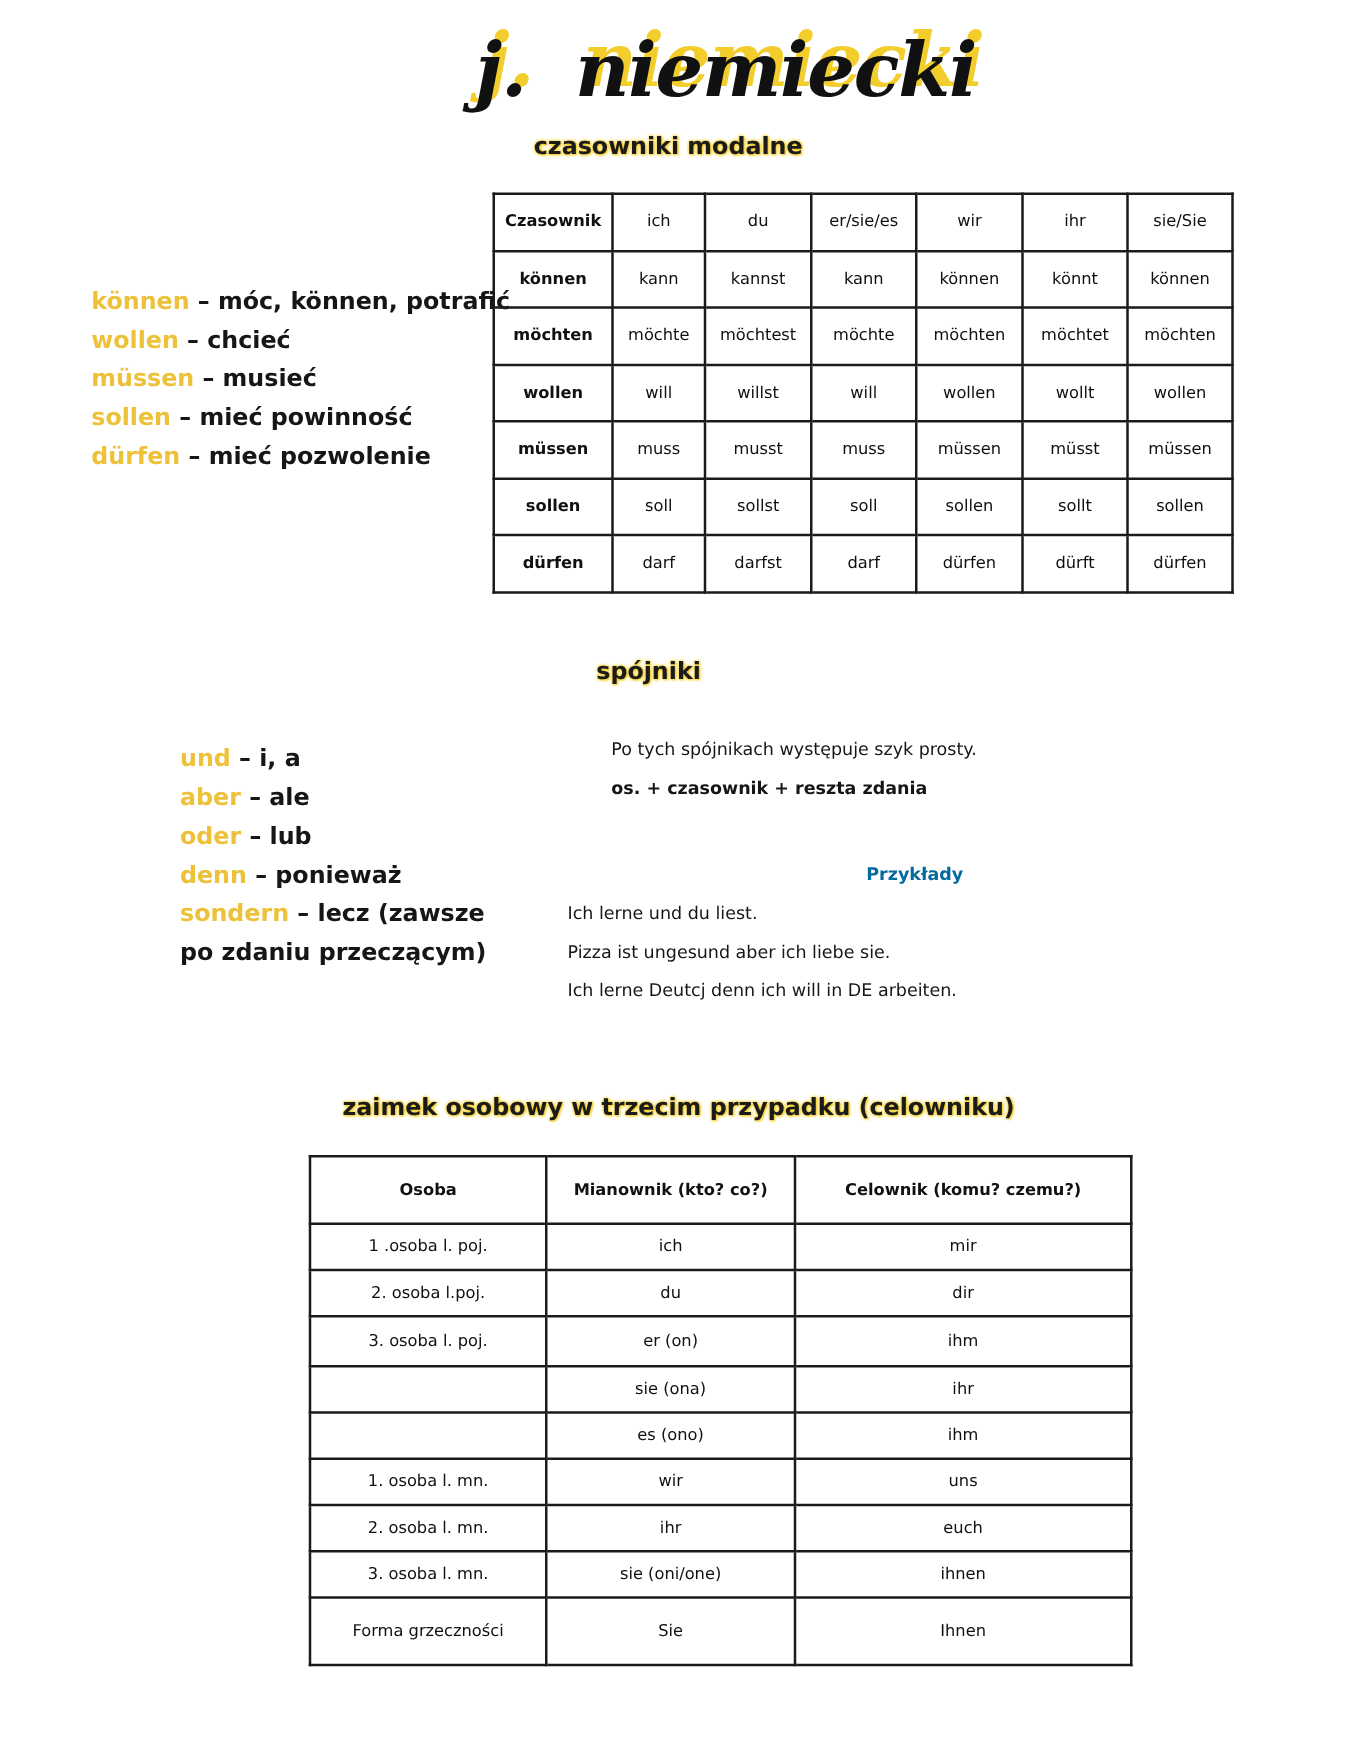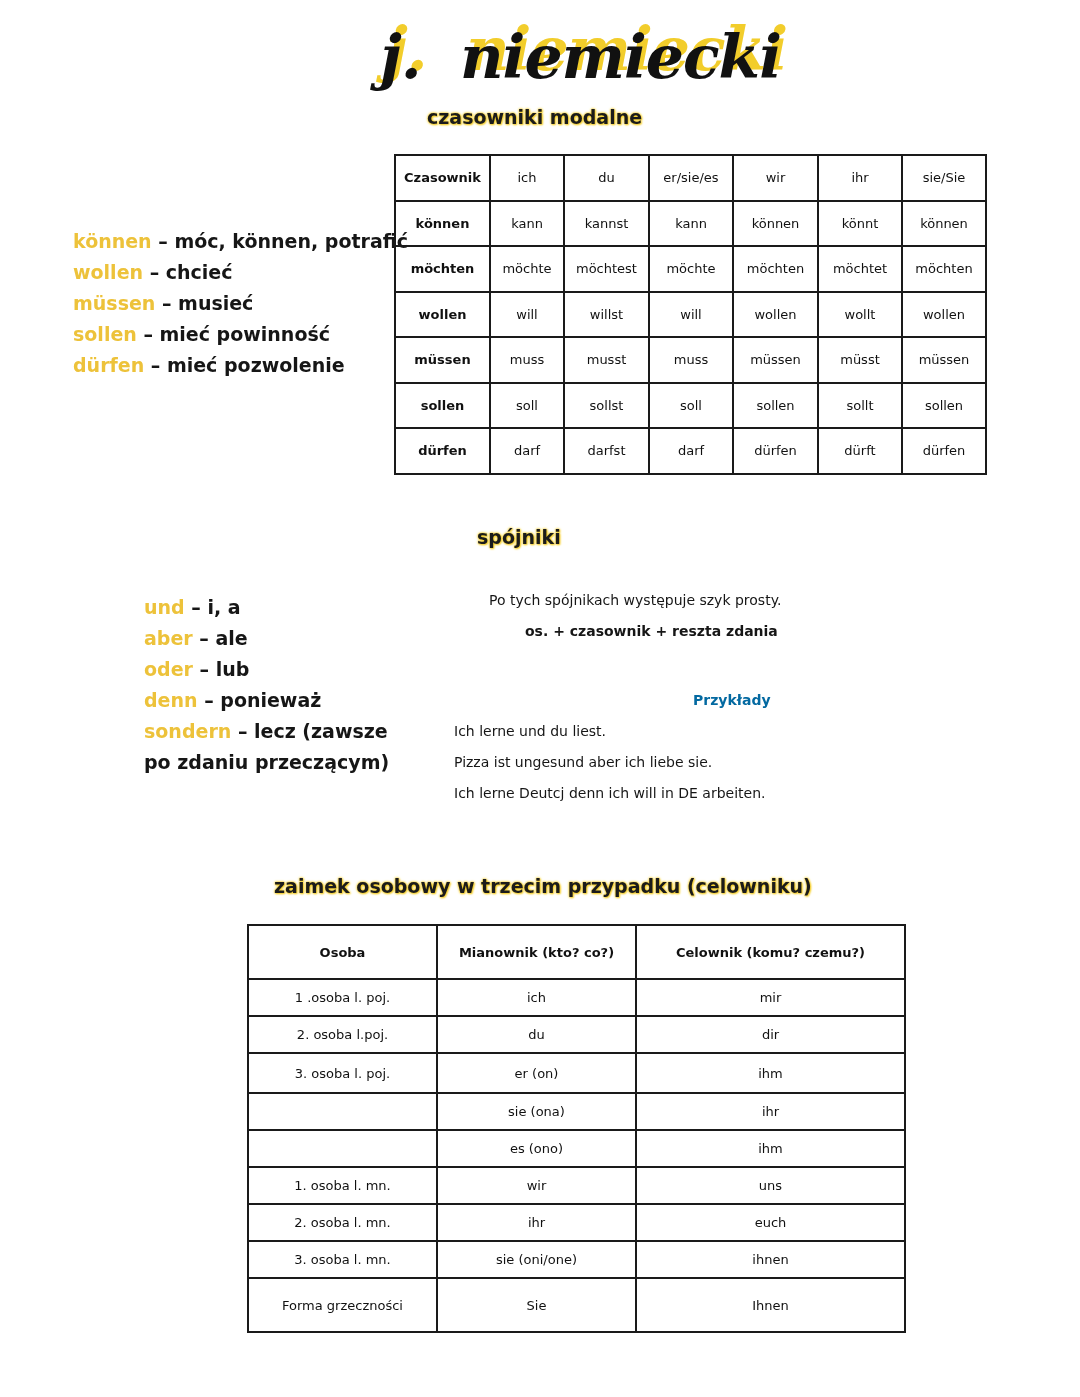--- a/index.html
+++ b/index.html
@@ -150,21 +150,21 @@
 <div class="abs vocab" style="left:144px; top:592px;">
   <div><span class="de">und</span><span class="pl"> – i, a</span></div>
   <div><span class="de">aber</span><span class="pl"> – ale</span></div>
   <div><span class="de">oder</span><span class="pl"> – lub</span></div>
   <div><span class="de">denn</span><span class="pl"> – ponieważ</span></div>
   <div><span class="de">sondern</span><span class="pl"> – lecz (zawsze</span></div>
   <div class="pl">po zdaniu przeczącym)</div>
 </div>
 
 <div class="abs para" style="left:489px; top:585px;">Po tych spójnikach występuje szyk prosty.</div>
-<div class="abs para bold" style="left:489px; top:616px;margin-left:36px;">os. + czasownik + reszta zdania</div>
+<div class="abs para bold" style="left:489px; top:616px;">os. + czasownik + reszta zdania</div>
 <div class="abs para yellow" style="left:693px; top:685px;">Przykłady</div>
 <div class="abs para" style="left:454px; top:716px;">
   <div>Ich lerne und du liest.</div>
   <div>Pizza ist ungesund aber ich liebe sie.</div>
   <div>Ich lerne Deutcj denn ich will in DE arbeiten.</div>
 </div>
 
 <div class="abs heading" style="left:274px; top:875px;">zaimek osobowy w trzecim przypadku (celowniku)</div>
 
 <table class="abs t2">

